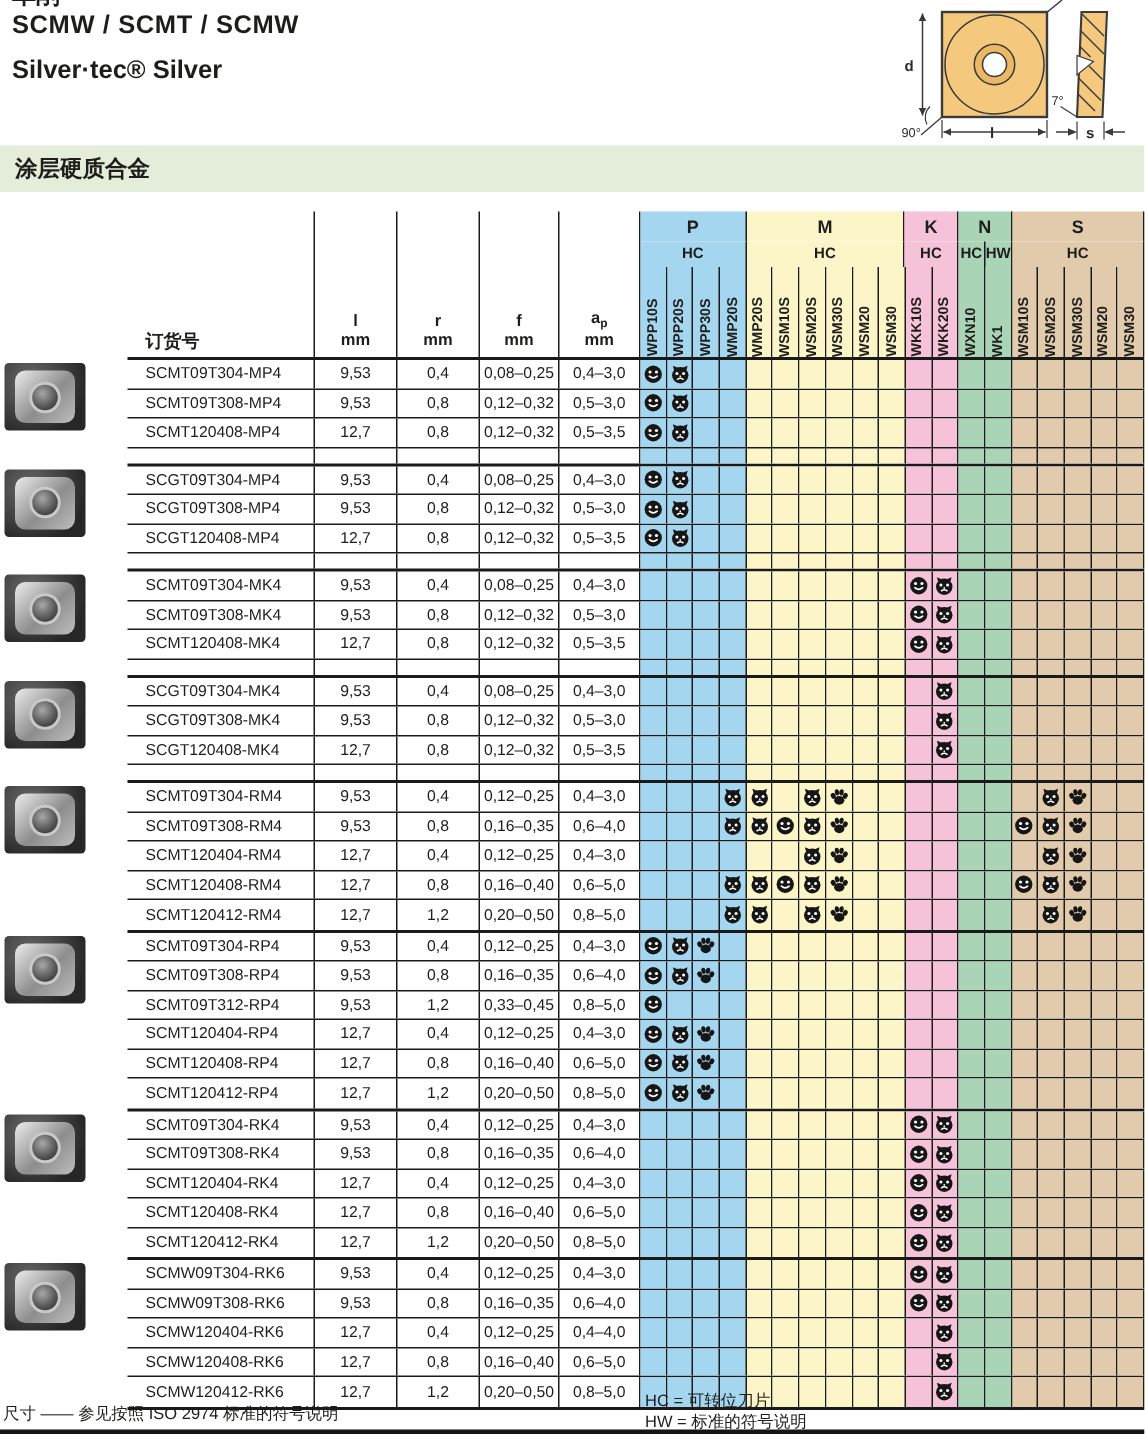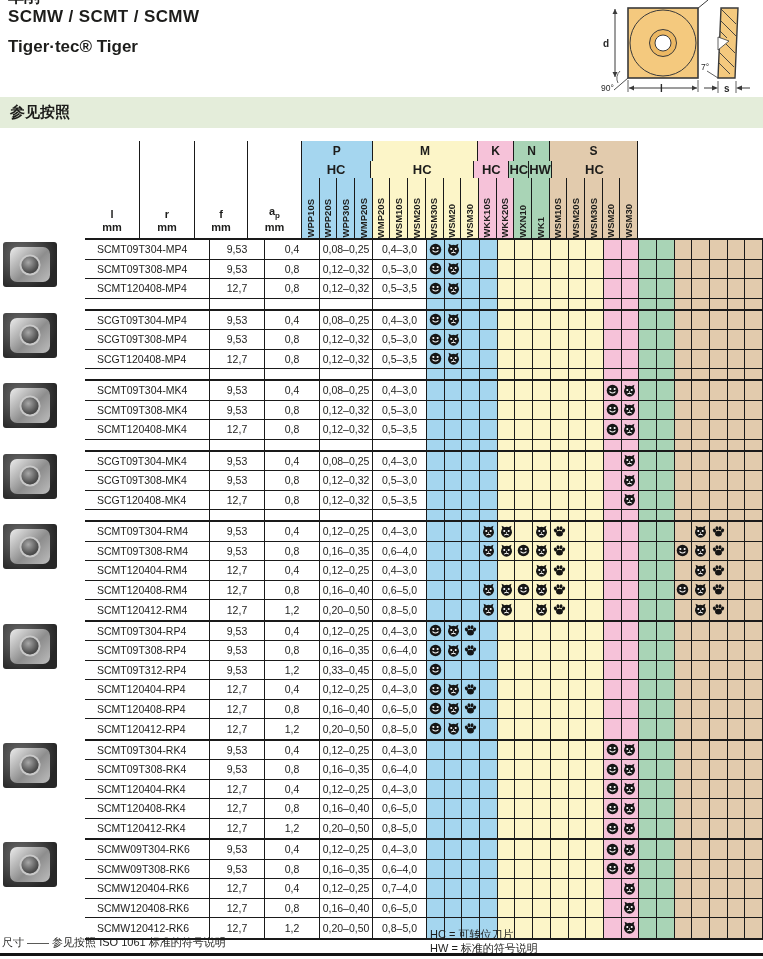--- a/index.html
+++ b/index.html
@@ -16,21 +16,21 @@
   .diagram text{font-family:"Liberation Sans",sans-serif;fill:#2a2a2a}
 
   .table{position:absolute;top:141px;left:85px;width:678px;font-size:10.5px}
   .hdr{display:flex;height:99px;border-bottom:2px solid #1a1a1a}
   .lc{display:flex;flex-direction:column;justify-content:flex-end;align-items:center;border-right:1px solid #1a1a1a;font-weight:bold;padding-bottom:3px;font-size:11px;line-height:1.25}
   .c-ord{width:125px}.c-l{width:55px}.c-r{width:55px}.c-f{width:53px}.c-ap{width:54px}
   .lc.c-ord{align-items:flex-start;padding-left:12px;font-size:12px}
   .lc sub{font-size:8px}
   .mxh{width:336px;display:flex;flex-direction:column}
   .ga{height:20px;display:flex;font-size:12px}
-  .gb{height:17px;display:flex;font-size:13px}
+  .gb{height:17px;display:flex;font-size:10px}
   .gg{display:flex;align-items:center;justify-content:center;border-right:1px solid #1a1a1a;font-weight:bold}
   .gg.split{padding:0}
   .gsub{flex:1;display:flex;align-items:center;justify-content:center;height:100%}
   .gsub:first-child{border-right:1px solid #1a1a1a}
   .gc{flex:1;display:flex}
   .gl{flex:1;border-right:1px solid #1a1a1a;display:flex;align-items:flex-end;justify-content:center;overflow:hidden}
   .gl span{writing-mode:vertical-rl;transform:rotate(180deg);font-size:9.5px;font-weight:bold;line-height:1;padding-bottom:3px;white-space:nowrap}
 
   .block{position:relative}
   .block.thick{border-bottom:2px solid #1a1a1a}
@@ -74,21 +74,21 @@
     <ellipse cx="7" cy="9.2" rx="3.7" ry="3.1" fill="#161616"></ellipse>
     <ellipse cx="2.7" cy="6" rx="1.7" ry="2.2" fill="#161616" transform="rotate(-28 2.7 6)"></ellipse>
     <ellipse cx="5.4" cy="3.5" rx="1.6" ry="2.2" fill="#161616" transform="rotate(-9 5.4 3.5)"></ellipse>
     <ellipse cx="8.6" cy="3.5" rx="1.6" ry="2.2" fill="#161616" transform="rotate(9 8.6 3.5)"></ellipse>
     <ellipse cx="11.3" cy="6" rx="1.7" ry="2.2" fill="#161616" transform="rotate(28 11.3 6)"></ellipse>
   </symbol>
 </svg>
 
 <div class="clip-top"><span>车削</span></div>
 <div class="title1">SCMW / SCMT / SCMW</div>
-<div class="title2">Tiger·tec® Tiger</div>
+<div class="title2">Silver·tec® Silver</div>
 
 <svg class="diagram" width="161" height="96" viewBox="0 0 161 96">
 
   <line x1="108" y1="0" x2="97" y2="9" stroke="#3a3a3a" stroke-width="1"></line>
 
   <rect x="28" y="8" width="70" height="70" fill="#f4c97e" stroke="#3a3a3a" stroke-width="1.6"></rect>
   <circle cx="63" cy="43" r="33" fill="none" stroke="#3a3a3a" stroke-width="1"></circle>
   <circle cx="63" cy="43" r="13.5" fill="#ecb863" stroke="#3a3a3a" stroke-width="1"></circle>
   <circle cx="63" cy="43" r="8" fill="#ffffff" stroke="#3a3a3a" stroke-width="1"></circle>
 
@@ -125,25 +125,28 @@
   <line x1="104" y1="88" x2="116" y2="88" stroke="#3a3a3a" stroke-width="1"></line>
     <path d="M118 88 l-6 -2.5 v5 Z" fill="#3a3a3a"></path>
   <line x1="138" y1="88" x2="150" y2="88" stroke="#3a3a3a" stroke-width="1"></line>
     <path d="M136 88 l6 -2.5 v5 Z" fill="#3a3a3a"></path>
   <line x1="118" y1="81" x2="118" y2="93" stroke="#3a3a3a" stroke-width="0.8"></line>
   <line x1="136" y1="81" x2="136" y2="93" stroke="#3a3a3a" stroke-width="0.8"></line>
   <text x="124" y="92" font-size="10" font-weight="bold">s</text>
 </svg>
 
 <div class="band">
-    <span>参见按照</span>
+    <span>涂层硬质合金</span>
   </div>
 
 <div class="table">
   <div class="hdr">
+    <div class="lc c-ord">
+        <span>订货号</span>
+      </div>
     <div class="lc c-l">
         <span>l</span>
         <span>mm</span>
       </div>
     <div class="lc c-r">
         <span>r</span>
         <span>mm</span>
       </div>
     <div class="lc c-f">
         <span>f</span>
@@ -1494,21 +1497,21 @@
           <div class="cell g" style="background: rgb(226, 203, 173);"></div>
           <div class="cell g" style="background: rgb(226, 203, 173);"></div>
           <div class="cell g" style="background: rgb(226, 203, 173);"></div>
           <div class="cell g" style="background: rgb(226, 203, 173);"></div>
         </div>
         <div class="row">
           <div class="cell c-ord">SCMW120404-RK6</div>
           <div class="cell c-l">12,7</div>
           <div class="cell c-r">0,4</div>
           <div class="cell c-f">0,12–0,25</div>
-          <div class="cell c-ap">0,7–4,0</div>
+          <div class="cell c-ap">0,4–4,0</div>
           <div class="cell g" style="background: rgb(165, 214, 239);"></div>
           <div class="cell g" style="background: rgb(165, 214, 239);"></div>
           <div class="cell g" style="background: rgb(165, 214, 239);"></div>
           <div class="cell g" style="background: rgb(165, 214, 239);"></div>
           <div class="cell g" style="background: rgb(252, 245, 200);"></div>
           <div class="cell g" style="background: rgb(252, 245, 200);"></div>
           <div class="cell g" style="background: rgb(252, 245, 200);"></div>
           <div class="cell g" style="background: rgb(252, 245, 200);"></div>
           <div class="cell g" style="background: rgb(252, 245, 200);"></div>
           <div class="cell g" style="background: rgb(252, 245, 200);"></div>
@@ -1583,18 +1586,18 @@
           <div class="cell g" style="background: rgb(226, 203, 173);"></div>
           <div class="cell g" style="background: rgb(226, 203, 173);"></div>
           <div class="cell g" style="background: rgb(226, 203, 173);"></div>
           <div class="cell g" style="background: rgb(226, 203, 173);"></div>
           <div class="cell g" style="background: rgb(226, 203, 173);"></div>
         </div>
       </div>
     </div>
 </div>
 
-<div class="foot-left">尺寸 —— 参见按照 ISO 1061 标准的符号说明</div>
+<div class="foot-left">尺寸 —— 参见按照 ISO 2974 标准的符号说明</div>
 <div class="foot-legend">
   <div>HC = 可转位刀片</div>
   <div>HW = 标准的符号说明</div>
 </div>
 <div class="bottom-rule"></div>
 
 </body></html>

